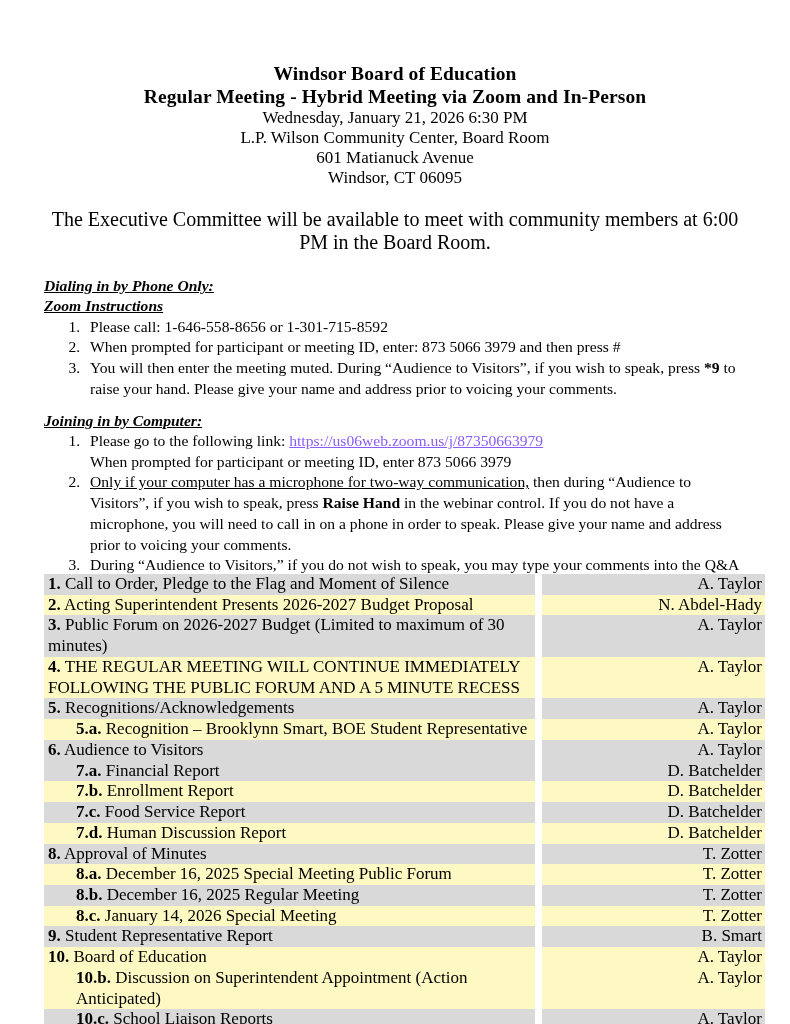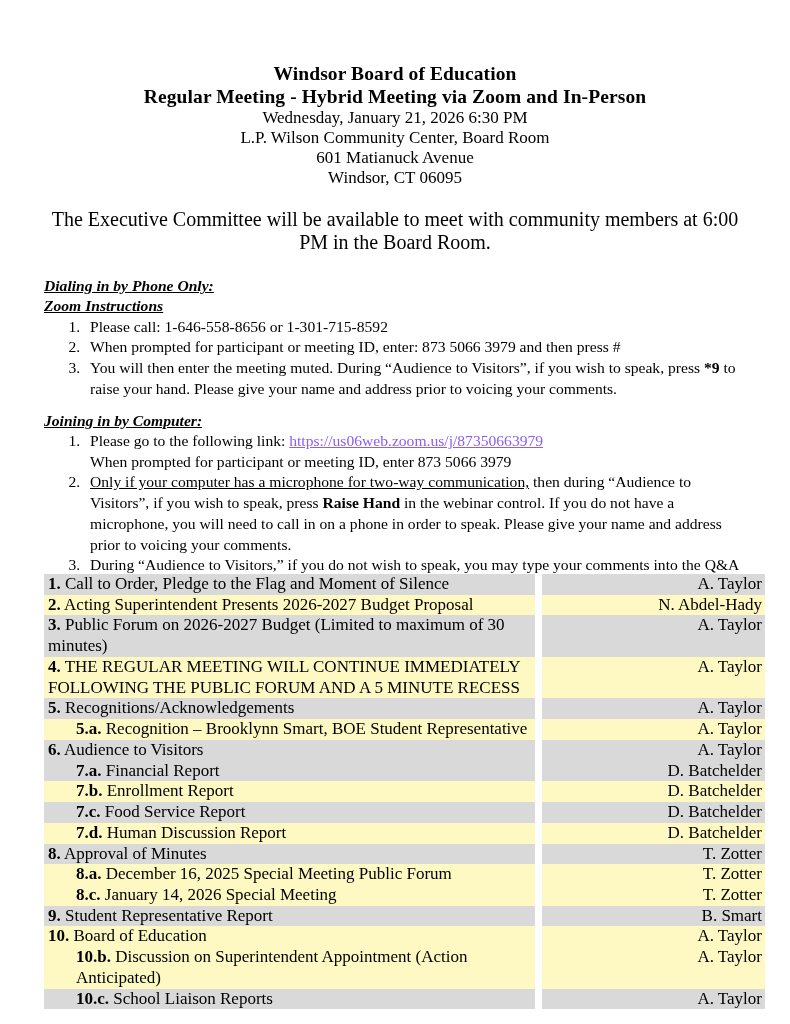--- a/index.html
+++ b/index.html
@@ -234,20 +234,27 @@
           <td class="c-spacer"></td>
           <td class="c-who">T. Zotter</td>
         </tr>
         <tr class="plain">
           <td class="c-item">
             <div class="lvl2"><span class="num">8.a.</span><span> December 16, 2025 Special Meeting Public Forum</span></div>
           </td>
           <td class="c-spacer"></td>
           <td class="c-who">T. Zotter</td>
         </tr>
+        <tr class="shade">
+          <td class="c-item">
+            <div class="lvl2"><span class="num">8.b.</span><span> December 16, 2025 Regular Meeting</span></div>
+          </td>
+          <td class="c-spacer"></td>
+          <td class="c-who">T. Zotter</td>
+        </tr>
         <tr class="plain">
           <td class="c-item">
             <div class="lvl2"><span class="num">8.c.</span><span> January 14, 2026 Special Meeting</span></div>
           </td>
           <td class="c-spacer"></td>
           <td class="c-who">T. Zotter</td>
         </tr>
         <tr class="shade">
           <td class="c-item">
             <div class="lvl1"><span class="num">9.</span><span> Student Representative Report</span></div>

